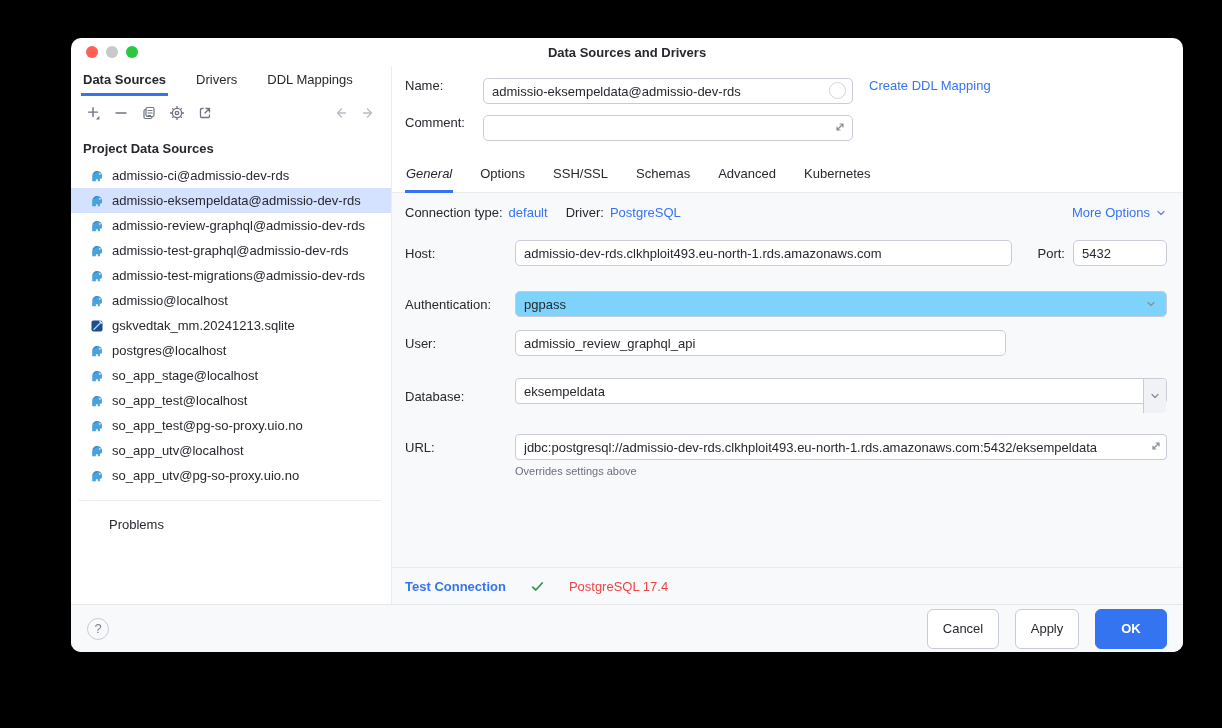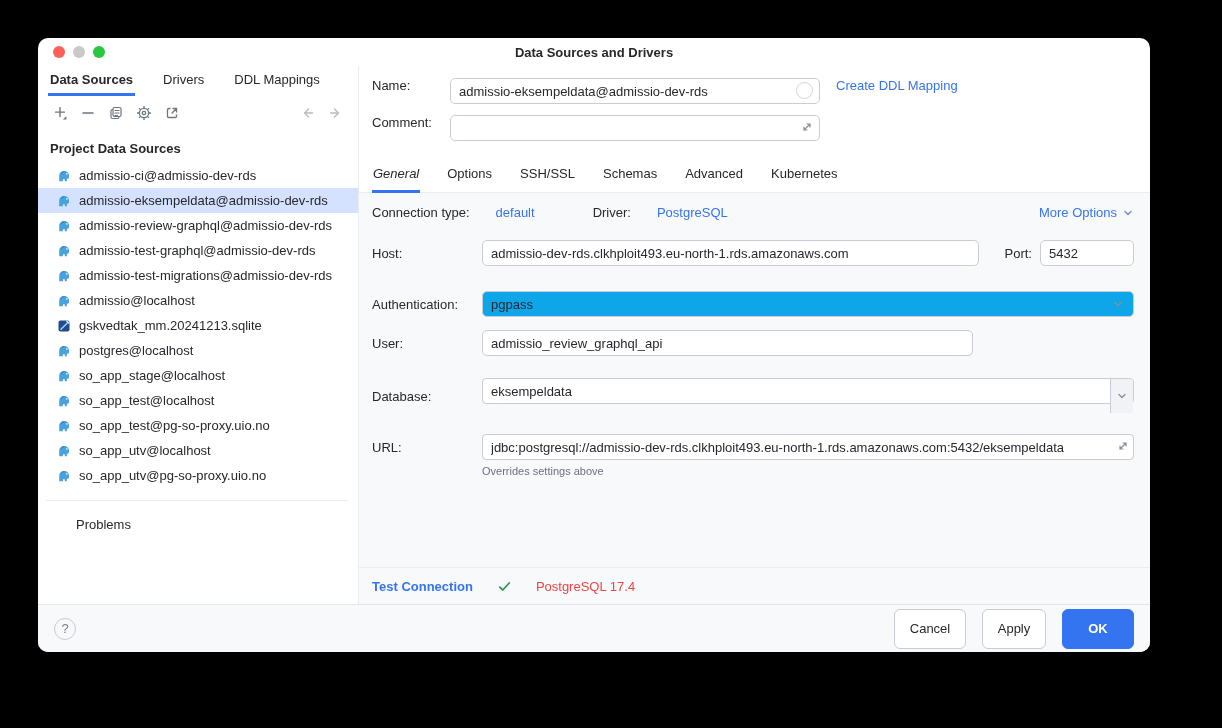--- a/index.html
+++ b/index.html
@@ -1,17 +1,17 @@
 <!DOCTYPE html>
 <html><head>
 <meta charset="utf-8">
 <style>
   html,body{margin:0;padding:0;}
   body{width:1222px;height:728px;background:#000;font-family:"Liberation Sans",sans-serif;position:relative;overflow:hidden;}
-  .window{position:absolute;left:38px;top:38px;width:1112px;height:614px;background:#fff;border-radius:10px;
+  .window{position:absolute;left:71px;top:38px;width:1112px;height:614px;background:#fff;border-radius:10px;
           box-shadow:0 22px 70px rgba(0,0,0,.65);display:flex;flex-direction:column;overflow:hidden;}
   
   .titlebar{height:28px;flex:0 0 28px;position:relative;display:flex;align-items:center;justify-content:center;}
   .lights{position:absolute;left:15px;top:8px;display:flex;gap:8px;}
   .light{width:12px;height:12px;border-radius:50%;}
   .light.close{background:#FF5F57;}
   .light.min{background:#C9C9C9;}
   .light.zoom{background:#28C840;}
   .title{font-size:13px;font-weight:bold;color:#27282e;}
   
@@ -44,32 +44,32 @@
   .link{color:#3574F0;font-size:13px;cursor:pointer;}
   .ddl-link{margin-left:16px;}
   .comment-row{margin-top:11px;}
   .comment-wrap{position:relative;width:370px;}
   .comment-wrap .inp{width:100%;padding-right:24px;}
   .corner-ic{position:absolute;right:6px;top:5px;}
   .m-tabs{display:flex;gap:26px;padding-left:13px;margin-top:16px;border-bottom:1px solid #ebecf0;height:36px;box-sizing:border-box;flex:0 0 auto;}
   .m-tab{display:flex;align-items:center;font-size:13px;color:#27282e;border-bottom:3px solid transparent;margin-bottom:-1px;padding:0 1px;cursor:default;}
   .m-tab.on{border-bottom-color:#3574F0;font-style:italic;}
   .content{flex:1;background:#f8f9fb;padding:12px 16px 0 13px;min-height:0;}
-  .conn-row{display:flex;align-items:center;font-size:13px;color:#27282e;gap:20px;}
+  .conn-row{display:flex;align-items:center;font-size:13px;color:#27282e;}
   .conn-row .lbl{margin-right:6px;}
   .conn-gap{width:18px;}
   .more{margin-left:auto;display:flex;align-items:center;gap:5px;cursor:pointer;}
   .g-row{display:flex;align-items:center;}
   .g-label{width:110px;flex:0 0 110px;font-size:13px;color:#27282e;}
   .host-row{margin-top:20px;}
   .host-inp{flex:1;min-width:0;}
   .port-label{margin-left:26px;margin-right:8px;}
   .port-inp{width:94px;flex:0 0 94px;}
   .auth-row{margin-top:25px;}
-  .selectbox{flex:1;height:26px;box-sizing:border-box;border:1px solid #c9ccd6;border-radius:5px;background:#0ea5e9;display:flex;align-items:center;padding:0 8px;font-size:13px;color:#27282e;cursor:default;}
+  .selectbox{flex:1;height:26px;box-sizing:border-box;border:1px solid #c9ccd6;border-radius:5px;background:#7dd3fc;display:flex;align-items:center;padding:0 8px;font-size:13px;color:#27282e;cursor:default;}
   .selectbox .chev{margin-left:auto;display:inline-flex;}
   .user-row{margin-top:13px;}
   .user-inp{width:491px;flex:0 0 491px;}
   .db-row{margin-top:22px;}
   .combo{flex:1;position:relative;height:36px;}
   .combo .inp{width:100%;padding-right:30px;border-radius:4px;}
   .combo-btn{position:absolute;right:1px;top:1px;bottom:1px;width:22px;background:#f1f2f5;border-left:1px solid #c9ccd6;border-radius:0 3px 3px 0;display:flex;align-items:center;justify-content:center;}
   .url-row{margin-top:20px;}
   .url-wrap{flex:1;position:relative;min-width:0;}
   .url-wrap .inp{width:100%;padding-right:22px;border-radius:4px;}

